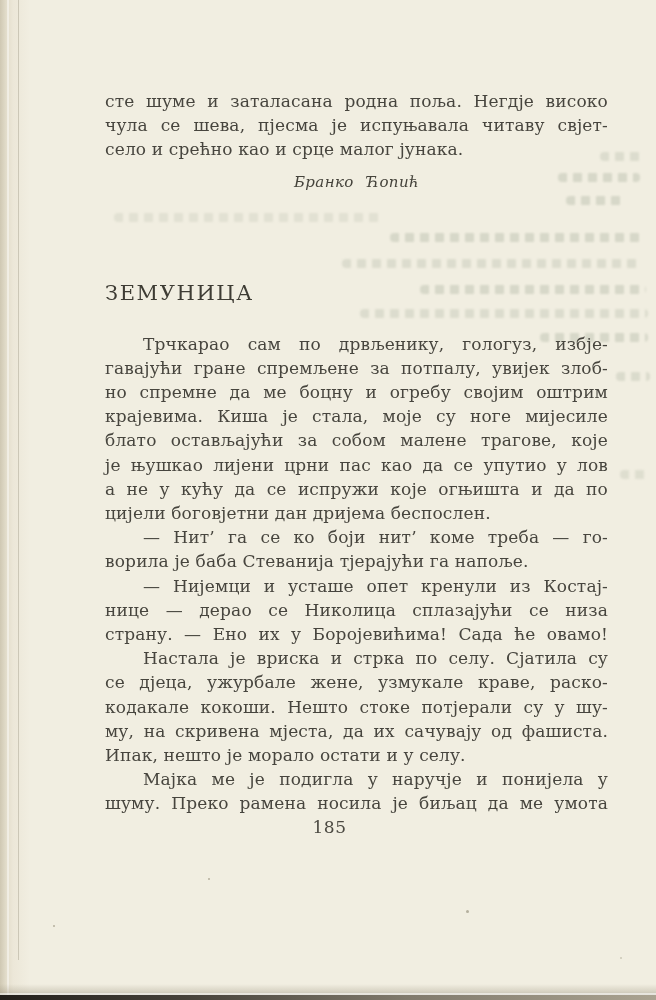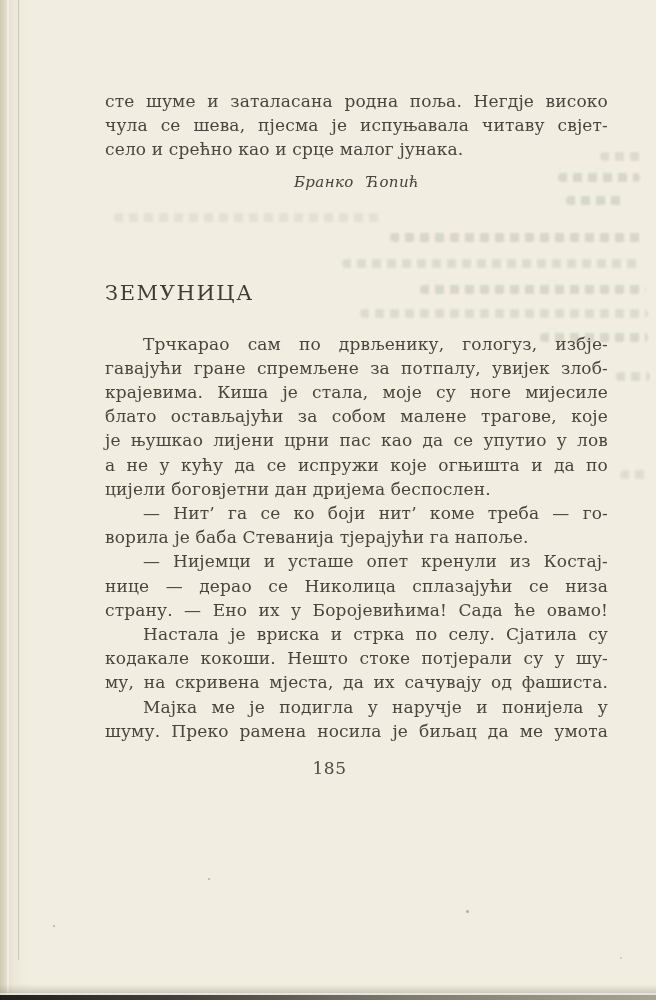--- a/index.html
+++ b/index.html
@@ -64,21 +64,21 @@
     font-style: italic; font-size: 15px; line-height: 20px;
     word-spacing: 7px; letter-spacing: .4px; color: #45433b; text-align: center;
   }
   .heading {
     margin-top: 90px; height: 22px;
     font-size: 21px; line-height: 22px; font-weight: normal;
     letter-spacing: 1.6px; color: #3e3c34;
   }
   #body-paras { margin-top: 28px; }
   .folio {
-    margin-top: 14px; font-size: 17px; line-height: 22px;
+    margin-top: 0; font-size: 17px; line-height: 22px;
     text-align: center; transform: translateX(-27px); color: #4c4a42;
     letter-spacing: .5px;
   }
   
   .bleed {
     position: absolute; height: 9px; border-radius: 4px;
     background: repeating-linear-gradient(90deg, #96a08c 0 9px, rgba(150,160,140,0) 9px 15px);
     filter: blur(1.3px); opacity: .28; pointer-events: none;
   }
   .b1  { left: 558px; top: 173px; width: 82px; }
@@ -131,39 +131,42 @@
         <div class="line">сте шуме и заталасана родна поља. Негдје високо</div>
         <div class="line">чула се шева, пјесма је испуњавала читаву свјет-</div>
         <div class="line endline">село и срећно као и срце малог јунака.</div>
       </div>
     <div class="author">Бранко Ћопић</div>
     <div class="heading">ЗЕМУНИЦА</div>
     <div id="body-paras">
         <div class="para">
           <div class="line indent">Трчкарао сам по дрвљенику, гологуз, избје-</div>
           <div class="line">гавајући гране спремљене за потпалу, увијек злоб-</div>
+          <div class="line">но спремне да ме боцну и огребу својим оштрим</div>
           <div class="line">крајевима. Киша је стала, моје су ноге мијесиле</div>
           <div class="line">блато остављајући за собом малене трагове, које</div>
           <div class="line">је њушкао лијени црни пас као да се упутио у лов</div>
           <div class="line">а не у кућу да се испружи које огњишта и да по</div>
           <div class="line endline">цијели боговјетни дан дријема беспослен.</div>
         </div>
         <div class="para">
           <div class="line indent">— Нит’ га се ко боји нит’ коме треба — го-</div>
           <div class="line endline">ворила је баба Стеванија тјерајући га напоље.</div>
         </div>
         <div class="para">
           <div class="line indent">— Нијемци и усташе опет кренули из Костај-</div>
           <div class="line">нице — дерао се Николица сплазајући се низа</div>
           <div class="line">страну. — Ено их у Боројевићима! Сада ће овамо!</div>
         </div>
         <div class="para">
           <div class="line indent">Настала је вриска и стрка по селу. Сјатила су</div>
+          <div class="line">се дјеца, ужурбале жене, узмукале краве, раско-</div>
           <div class="line">кодакале кокоши. Нешто стоке потјерали су у шу-</div>
           <div class="line">му, на скривена мјеста, да их сачувају од фашиста.</div>
+          <div class="line endline">Ипак, нешто је морало остати и у селу.</div>
         </div>
         <div class="para">
           <div class="line indent">Мајка ме је подигла у наручје и понијела у</div>
           <div class="line">шуму. Преко рамена носила је биљац да ме умота</div>
         </div>
       </div>
     <div class="folio">185</div>
   </div>
 
   <div class="edge-bottom"></div>

